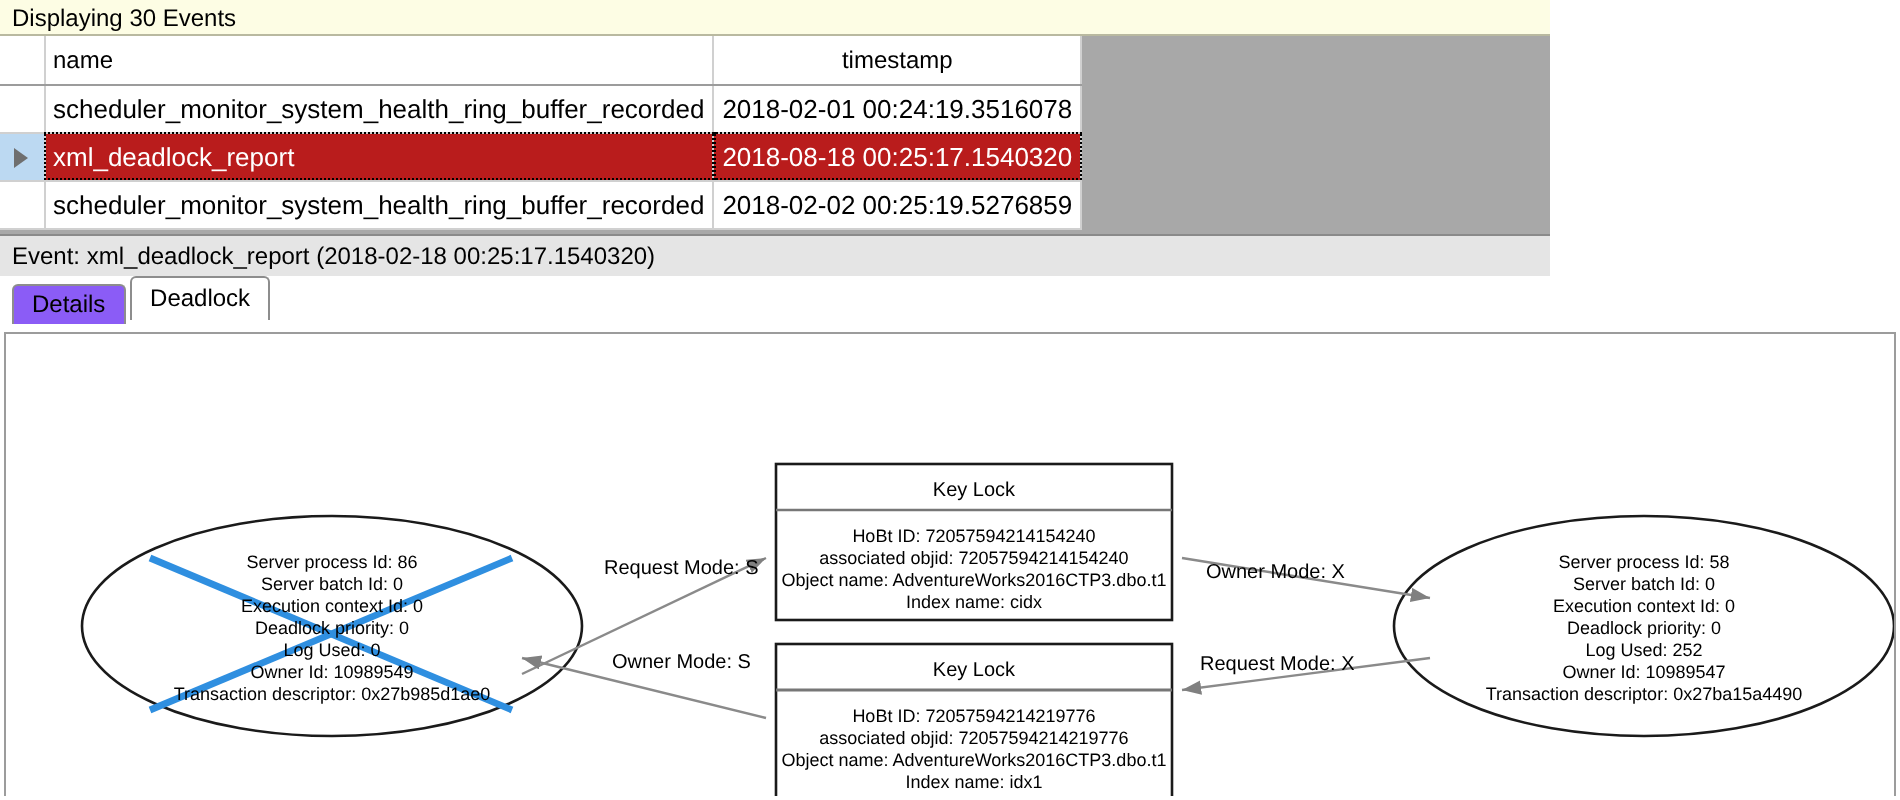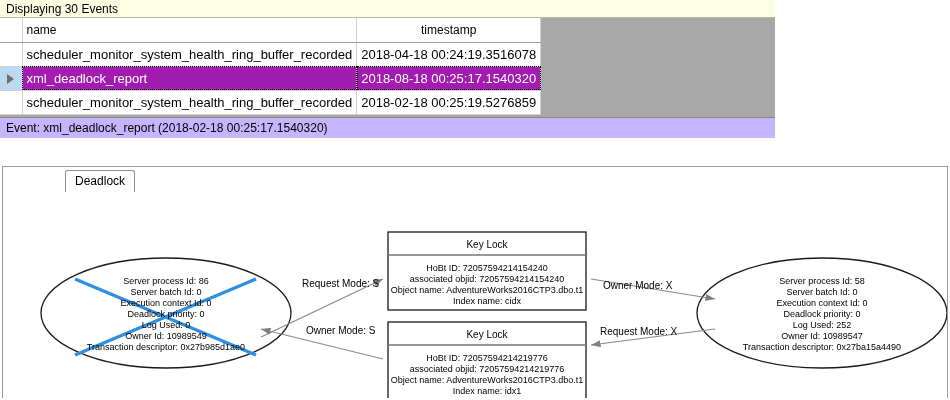--- a/index.html
+++ b/index.html
@@ -75,21 +75,21 @@
   .grid-row.header .cell {
     background: #ffffff;
     border-bottom: 1px solid #9c9c9c;
     font-size: 12px;
     color: #000;
     margin-top: 31px;
   }
   .grid-row.header .col-sel { background:#ffffff; }
 
   .grid-row.selected .cell {
-    background: #a21caf;
+    background: #b91c1c;
     color: #ffffff;
   }
   .grid-row.selected .col-sel {
     background: #bcd9f2;
     color: #555;
   }
   .grid-row.current .col-name,
   .grid-row.current .col-ts {
     outline: 1px dotted #000;
     outline-offset: -1px;
@@ -103,21 +103,21 @@
     border-left: 7px solid #6f6f6f;
     vertical-align: middle;
   }
 
   
   .event-caption {
     height: 20px;
     line-height: 20px;
     padding-left: 6px;
     font-size: 12px;
-    background: #c4b5fd;
+    background: #e5e5e5;
     box-sizing: border-box;
   }
 
   
   .tabstrip {
     height: 22px;
     position: relative;
     padding-left: 6px;
     box-sizing: border-box;
     background: #ffffff;
@@ -138,21 +138,20 @@
     box-sizing: border-box;
     vertical-align: bottom;
   }
   .tab.active {
     background: #ffffff;
     top: 0;
     height: 22px;
     line-height: 21px;
     font-size: 12px;
     z-index: 3;
-    margin-top: 32px;
   }
 
   
   .canvas {
     position: absolute;
     left: 2px;
     top: 166px;
     width: 946px;
     height: 232px;
     background: #ffffff;
@@ -193,35 +192,35 @@
 
       <div class="grid-row header">
         <div class="cell col-sel"></div>
         <div class="cell col-name">name</div>
         <div class="cell col-ts">timestamp</div>
       </div>
 
       <div class="grid-row">
         <div class="cell col-sel"></div>
         <div class="cell col-name">scheduler_monitor_system_health_ring_buffer_recorded</div>
-        <div class="cell col-ts">2018-04-18 00:24:19.3516078</div>
+        <div class="cell col-ts">2018-02-01 00:24:19.3516078</div>
       </div>
 
       <div class="grid-row selected current">
         <div class="cell col-sel">
           <span class="row-arrow"></span>
         </div>
         <div class="cell col-name">xml_deadlock_report</div>
         <div class="cell col-ts">2018-08-18 00:25:17.1540320</div>
       </div>
 
       <div class="grid-row">
         <div class="cell col-sel"></div>
         <div class="cell col-name">scheduler_monitor_system_health_ring_buffer_recorded</div>
-        <div class="cell col-ts">2018-02-18 00:25:19.5276859</div>
+        <div class="cell col-ts">2018-02-02 00:25:19.5276859</div>
       </div>
 
     </div>
   </div>
 
   <div class="event-caption">Event: xml_deadlock_report (2018-02-18 00:25:17.1540320)</div>
 
   <div class="tabstrip">
     <span class="tab">Details</span>
     <span class="tab active">Deadlock</span>

